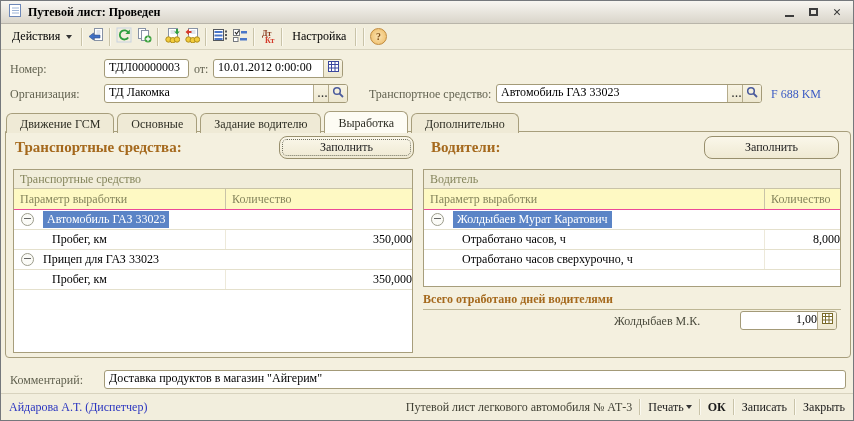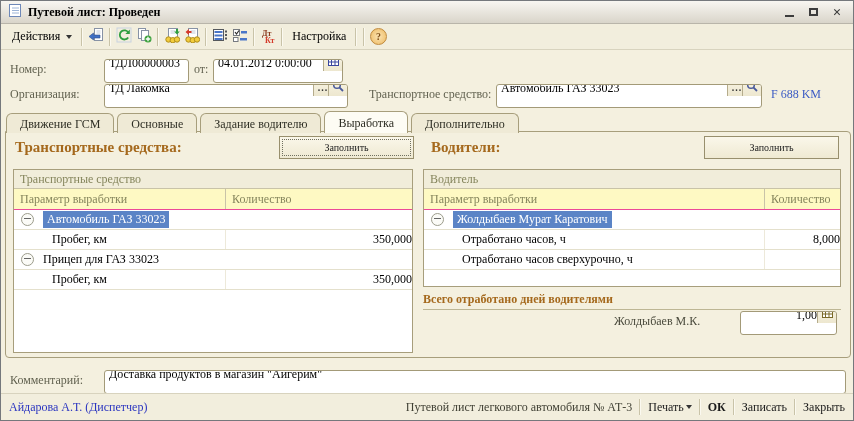--- a/index.html
+++ b/index.html
@@ -27,38 +27,38 @@
   .caret{width:0;height:0;border-left:3px solid transparent;border-right:3px solid transparent;border-top:4px solid #333;margin-left:2px;}
   .dtkt{display:flex;flex-direction:column;line-height:7px;font-size:8px;font-weight:bold;}
   .dtkt .dt{color:#8B3A1E;}
   .dtkt .kt{color:#D43A2A;margin-left:3px;}
   .help-circle{width:15px;height:15px;border-radius:50%;background:radial-gradient(#FBE3B2,#EDBA62);
     border:1px solid #C08A3E;display:flex;align-items:center;justify-content:center;
     font-size:10px;font-weight:bold;color:#7A4A14;}
   
   .lbl{position:absolute;color:#626250;white-space:nowrap;}
   .inp{position:absolute;box-sizing:border-box;height:19px;background:#fff;border:1px solid #A39A78;
-    border-radius:3px;display:flex;align-items:flex-end;padding:11px 4px;white-space:nowrap;overflow:hidden;}
+    border-radius:3px;display:flex;align-items:flex-start;padding:0 4px;white-space:nowrap;overflow:hidden;}
   .inp .val{flex:1;overflow:hidden;}
   .inp-btn{flex:none;display:flex;align-items:center;justify-content:center;height:17px;
     background:linear-gradient(#F8F4E4,#EDE7CF);border-left:1px solid #B5AC8C;margin-right:-4px;}
   .inp-btn.dots{width:18px;font-weight:bold;letter-spacing:1px;font-size:10px;color:#333;}
   .inp-btn.sq{width:18px;}
   .plate{position:absolute;color:#3B5BC4;white-space:nowrap;}
   
   .tabs{position:absolute;left:5px;top:110px;display:flex;gap:3px;align-items:flex-end;z-index:2;}
   .tab{box-sizing:border-box;height:20px;padding:3px 13px 0;background:#EFEAD6;border:1px solid #A79E7C;
     border-bottom:none;border-radius:6px 6px 0 0;color:#2E2E24;white-space:nowrap;}
   .tab.active{background:#FDFCF4;height:22px;padding-top:4px;position:relative;z-index:3;}
   .panel{position:absolute;left:4px;top:130px;width:846px;height:227px;box-sizing:border-box;
     border:1px solid #A79E7C;background:#F4F0DF;border-radius:0 4px 4px 4px;}
   .section-title{position:absolute;font-size:15px;font-weight:bold;color:#A5691D;white-space:nowrap;}
   .btn{position:absolute;box-sizing:border-box;background:linear-gradient(#FAF7EA,#EFE9D2);
-    border:1px solid #988F6D;border-radius:0;display:flex;align-items:center;justify-content:center;
-    font-size:10px;color:#1E1E1E;}
+    border:1px solid #988F6D;border-radius:8px;display:flex;align-items:center;justify-content:center;
+    font-size:12px;color:#1E1E1E;}
   .btn.focus-dotted{outline:1px dotted #6F6F5F;outline-offset:-4px;}
   
   .tbl{position:absolute;box-sizing:border-box;border:1px solid #A79E7C;background:#fff;
     display:flex;flex-direction:column;overflow:hidden;}
   .t-ghead{flex:none;height:18px;background:#F1EDDA;border-bottom:1px solid #C9C3A8;color:#85855C;
     display:flex;align-items:center;padding:0 6px;}
   .t-cols{flex:none;height:20px;background:#fef9c3;border-bottom:1px solid #ec4899;color:#85855C;display:flex;}
   .t-cols .c1{box-sizing:border-box;display:flex;align-items:center;padding:0 6px;border-right:1px solid #C9C3A8;}
   .t-cols .c2{display:flex;align-items:center;padding:0 6px;}
   .t-row{flex:none;height:19px;border-bottom:1px solid #E4E0CC;display:flex;align-items:center;}
@@ -212,21 +212,21 @@
       <span class="help-circle">?</span>
     </span>
   </div>
 
   <div class="lbl" style="left:9px;top:61px;">Номер:</div>
   <div class="inp" style="left:103px;top:58px;width:85px;">
     <span class="val">ТДЛ00000003</span>
   </div>
   <div class="lbl" style="left:193px;top:61px;">от:</div>
   <div class="inp" style="left:212px;top:58px;width:130px;">
-    <span class="val">04.01.2012 0:00:00</span>
+    <span class="val">10.01.2012 0:00:00</span>
     <span class="inp-btn sq">
       <span>
         <svg width="11" height="11">
             <rect x="0.5" y="0.5" width="10" height="10" fill="#FFF" stroke="#3B479E"></rect>
             <path d="M0 3.5h11M0 7h11M3.5 0v11M7 0v11" stroke="#3B479E" stroke-width="1"></path>
           </svg>
       </span>
     </span>
   </div>
 

